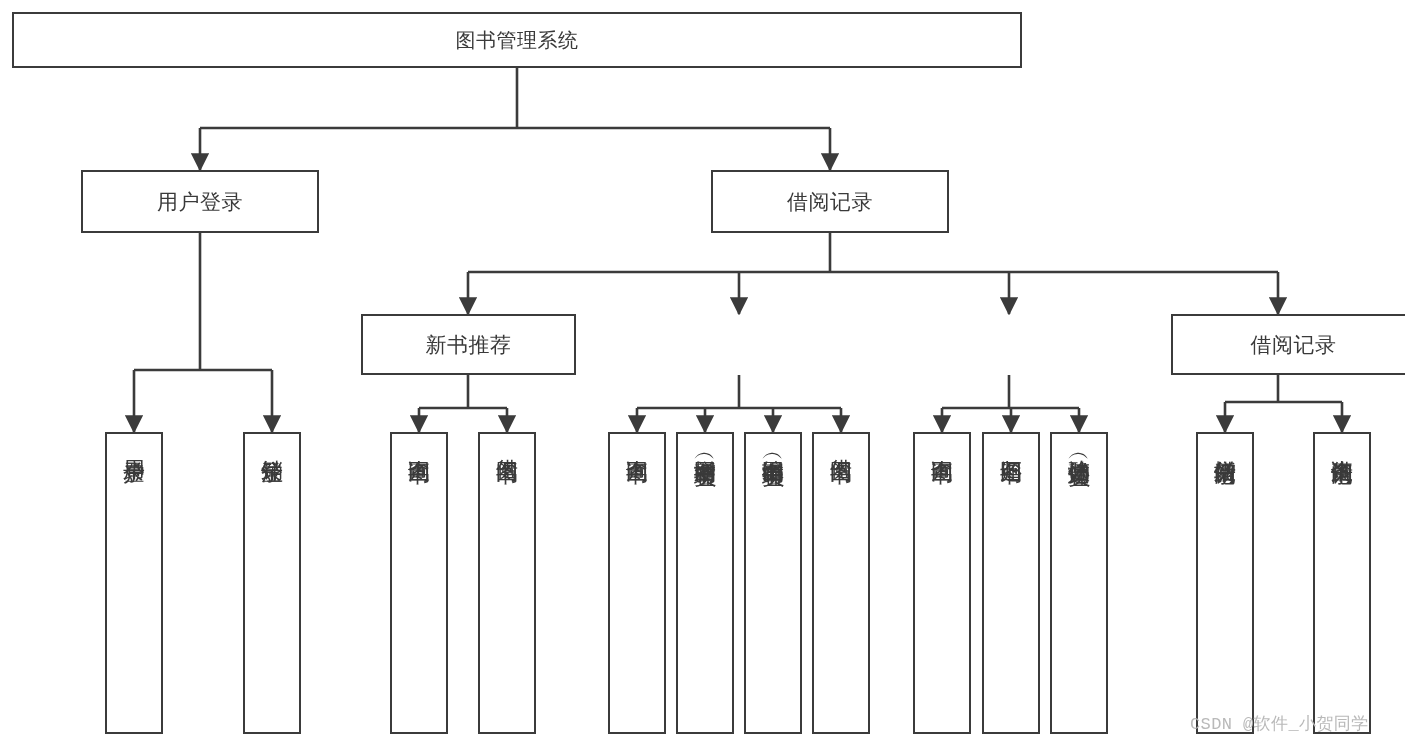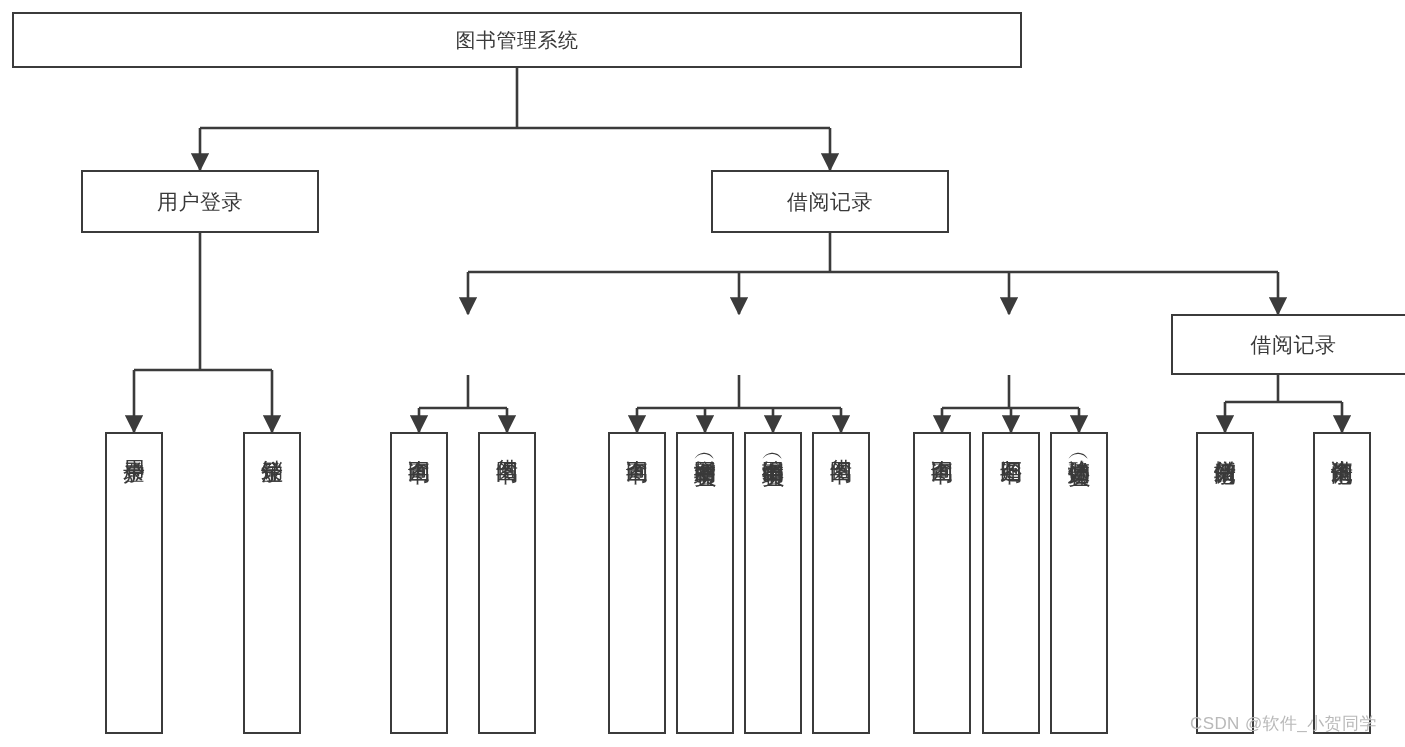--- a/index.html
+++ b/index.html
@@ -57,20 +57,21 @@
     letter-spacing: 1px;
     max-height: 290px;
   }
   #root-node .lbl { font-size: 20px; }
   .watermark {
     position: absolute;
     color: #b9b9b9;
     font-size: 17px;
     white-space: nowrap;
     letter-spacing: 0.4px;
+    font-family: Liberation Mono, monospace;
   }
 </style>
 </head>
 <body>
 
 <div id="canvas">
 
   <svg class="edges" viewBox="0 0 1405 747" xmlns="http://www.w3.org/2000/svg">
     <defs>
       <marker id="arrow" viewBox="0 0 10 10" refX="9.2" refY="5" markerWidth="7" markerHeight="7" orient="auto-start-reverse">
@@ -125,20 +126,23 @@
     <span class="lbl">图书管理系统</span>
   </div>
 
   <div class="node h" style="left:81px; top:170px; width:238px; height:63px;">
     <span class="lbl">用户登录</span>
   </div>
   <div class="node h" style="left:711px; top:170px; width:238px; height:63px;">
     <span class="lbl">借阅记录</span>
   </div>
 
+  <div class="node h" style="left:361px; top:314px; width:215px; height:61px;">
+    <span class="lbl">新书推荐</span>
+  </div>
   <div class="node h" style="left:1171px; top:314px; width:245px; height:61px;">
     <span class="lbl">借阅记录</span>
   </div>
 
   <div class="node v" style="left:105px; top:432px; width:58px; height:302px;">
     <span class="lbl">用户登录</span>
   </div>
   <div class="node v" style="left:243px; top:432px; width:58px; height:302px;">
     <span class="lbl">注销登录</span>
   </div>

